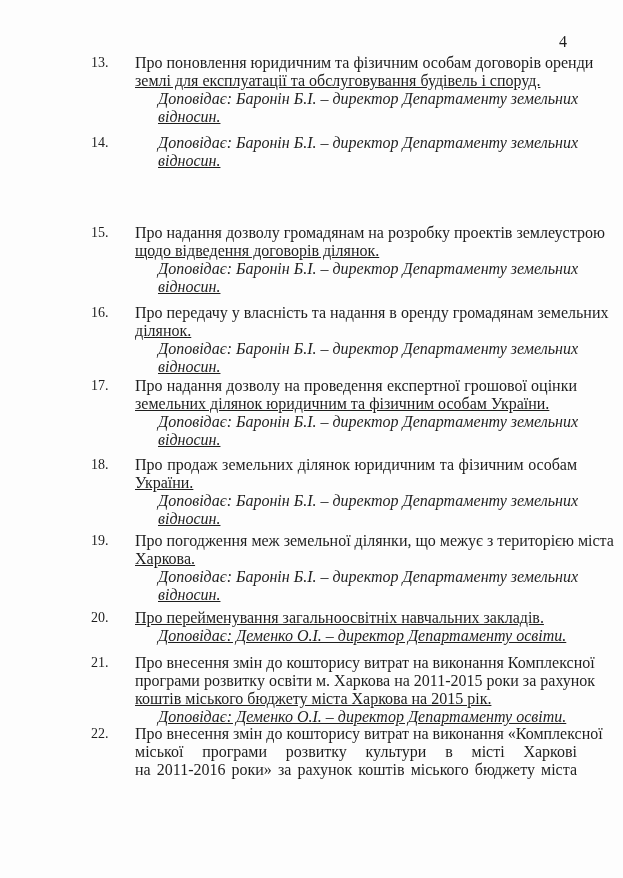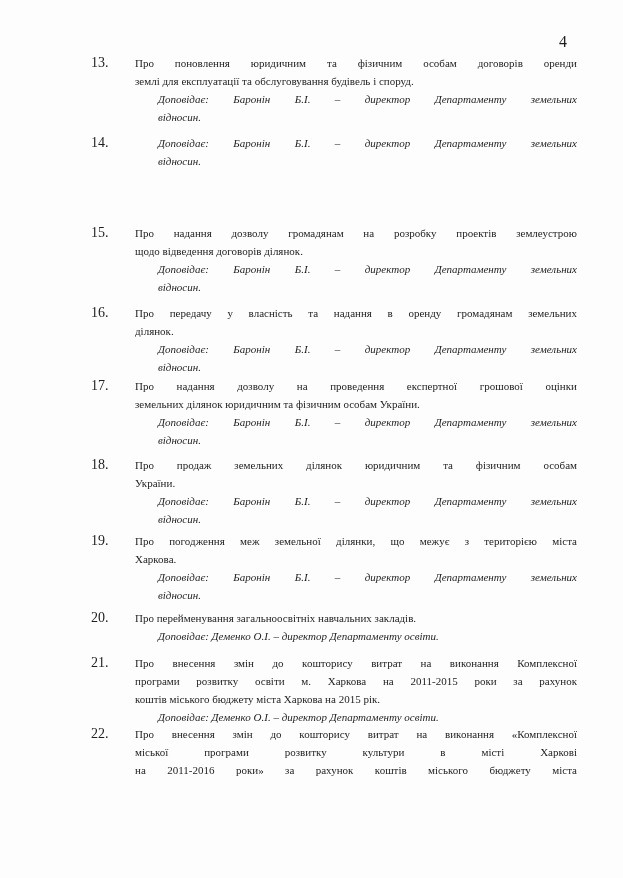--- a/index.html
+++ b/index.html
@@ -14,27 +14,27 @@
     position: absolute; left: 559px; top: 33px;
     font-size: 16px; line-height: 18px;
   }
   .item { position: absolute; left: 0; width: 623px; }
   .item-number {
     position: absolute; left: 91px; top: 0;
     font-size: 14px; line-height: 18px;
   }
   .item-body {
     position: absolute; left: 135px; width: 442px; top: 0;
-    font-size: 11px; line-height: 18px;
+    font-size: 16px; line-height: 18px;
   }
   .line {
     display: block; white-space: nowrap; height: 18px;
     text-align: justify; text-align-last: justify;
   }
-  .line.last { text-align: right; text-align-last: left; }
+  .line.last { text-align: right; text-align-last: left; text-decoration: underline; }
   .reporter .line { font-style: italic; margin-left: 23px; }
   .reporter .line.last { text-align-last: left; }
 </style>
 </head>
 <body>
 
 <div class="page">
   <div class="page-number">4</div>
   <div id="agenda">
       <div class="item" style="top: 54px;">

